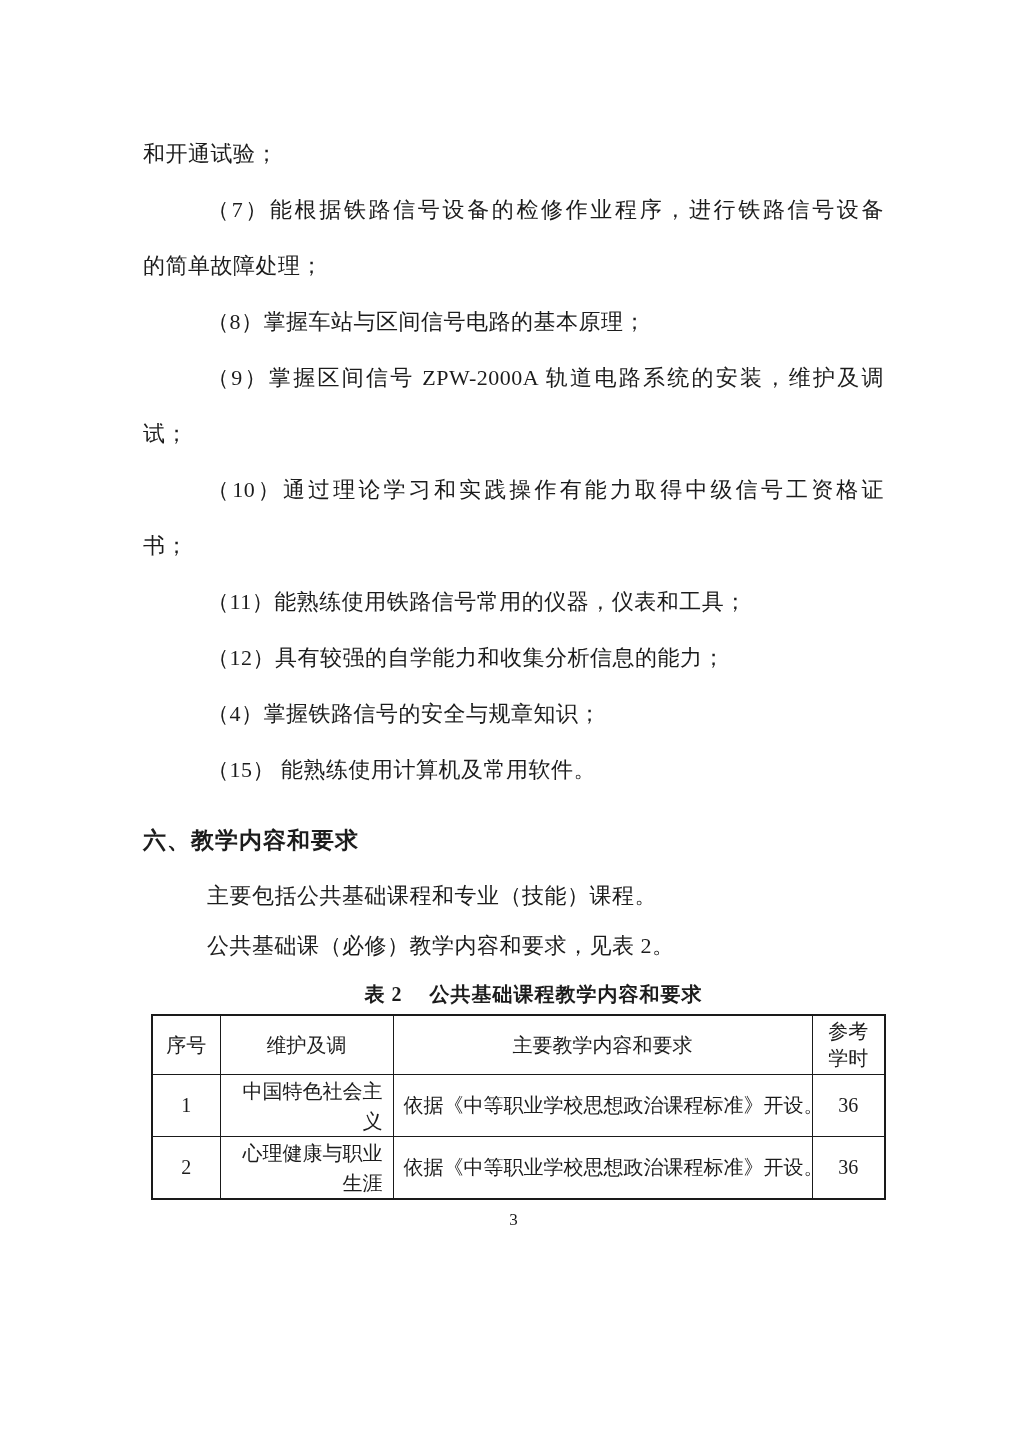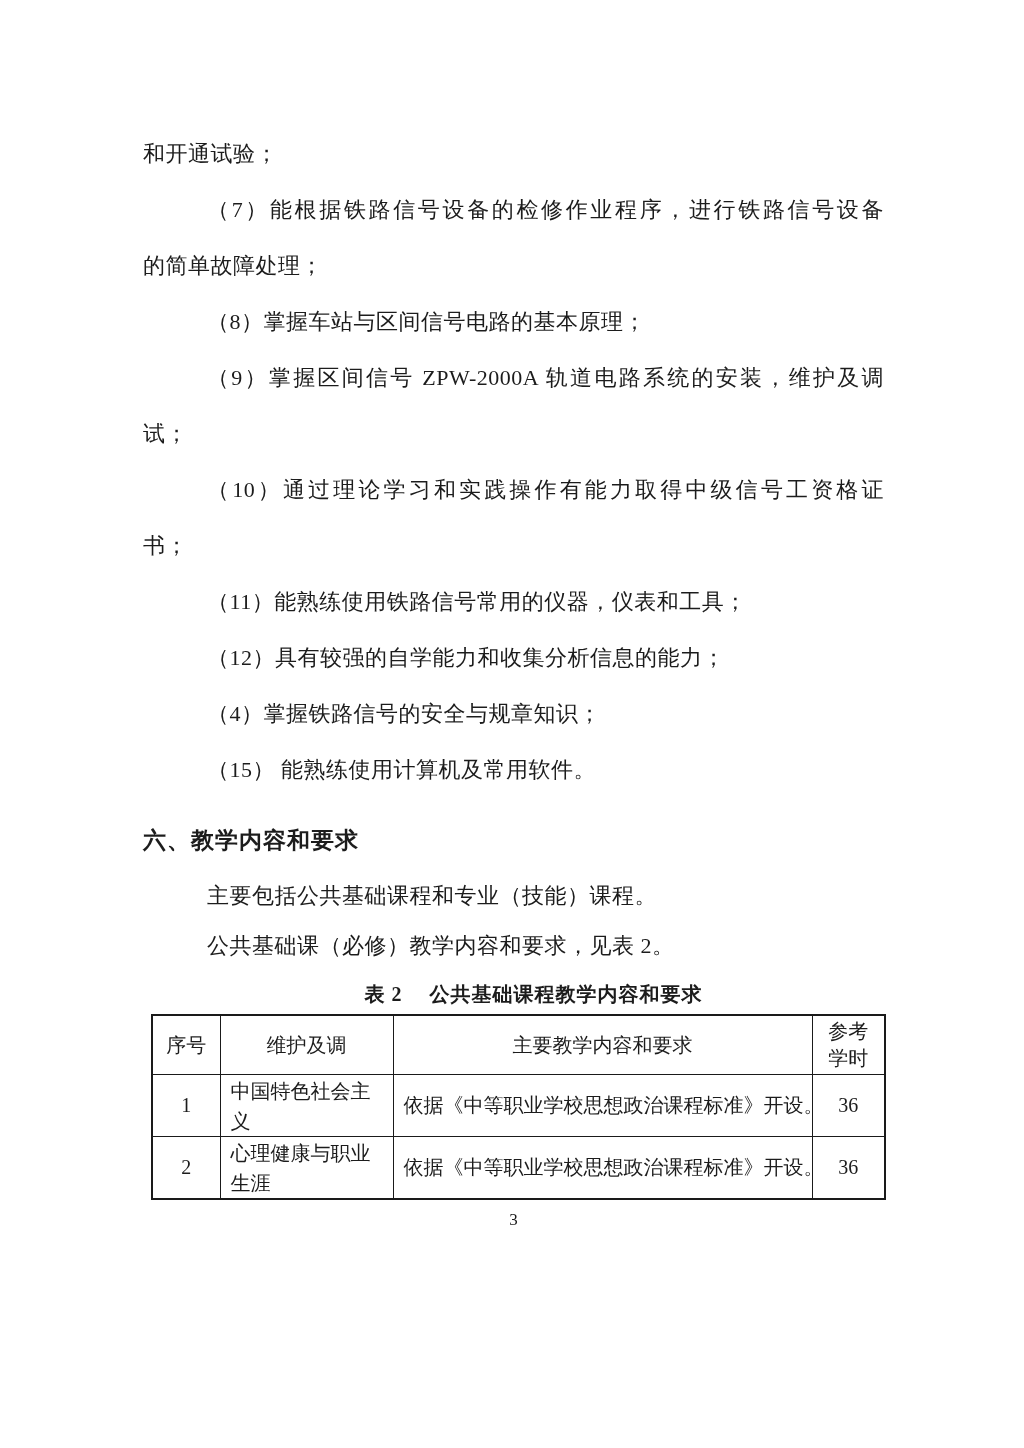--- a/index.html
+++ b/index.html
@@ -80,21 +80,21 @@
   table.course-table tr.hdr td {
     height: 58px;
     text-align: center;
     line-height: 27px;
     padding: 0 8px;
   }
   table.course-table tr.row td {
     height: 59px;
   }
   td.c-num  { text-align: center; }
-  td.c-name { text-align: left; padding: 0 10px; line-height: 30px; }
+  td.c-name { text-align: right; padding: 0 10px; line-height: 30px; }
   td.c-desc { text-align: left; padding: 0 4px 0 10px; font-size: 19px; white-space: nowrap; }
   td.c-hrs  { text-align: center; }
   .col-num  { width: 68px; }
   .col-name { width: 173px; }
   .col-desc { width: 419px; }
   .col-hrs  { width: 73px; }
   .page-number {
     margin-top: 8px;
     text-align: center;
     font-size: 17px;

